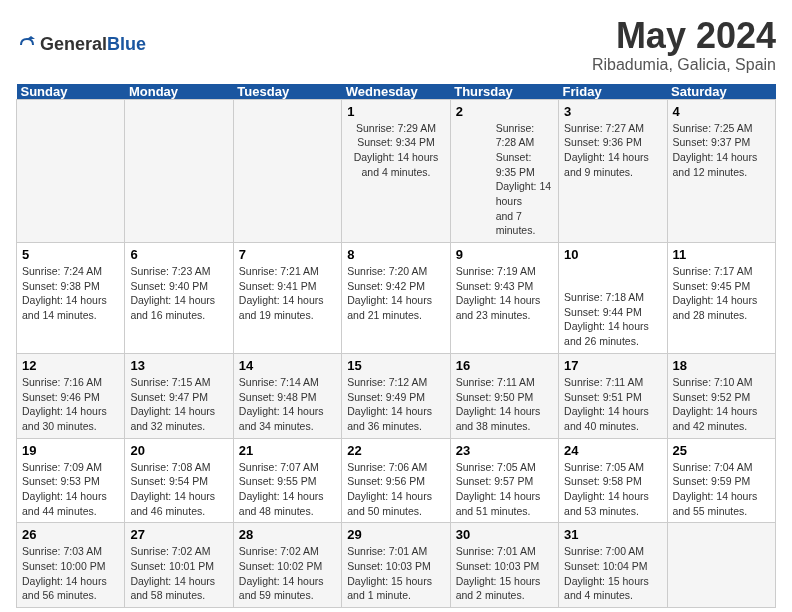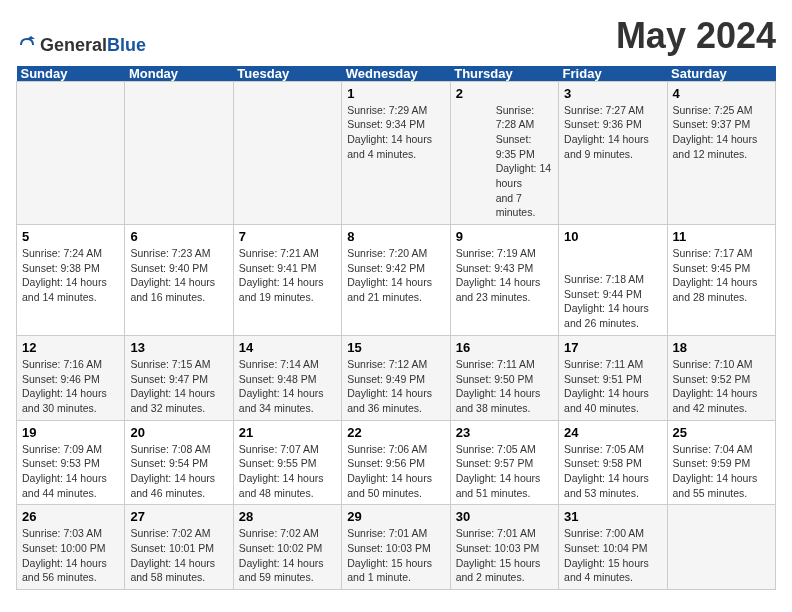--- a/index.html
+++ b/index.html
@@ -6,21 +6,21 @@
     body {
       font-family: Arial, sans-serif;
       background: #fff;
       width: 792px;
       min-height: 612px;
       padding: 16px;
     }
     .header-area {
       display: flex;
       justify-content: space-between;
-      align-items: flex-end;
+      align-items: center;
       margin-bottom: 10px;
     }
     .logo {
       display: flex;
       align-items: center;
       gap: 4px;
     }
     .logo-text-general {
       font-size: 18px;
       font-weight: bold;
@@ -97,20 +97,21 @@
     <svg class="logo-icon" viewBox="0 0 40 40" xmlns="http://www.w3.org/2000/svg">
       <path d="M10 20 Q10 8 22 8 Q34 8 34 20" fill="none" stroke="#1a56a0" stroke-width="4"></path>
       <path d="M22 8 L30 2 L38 8" fill="#1a56a0"></path>
     </svg>
     <div>
       <span class="logo-text-general">General</span><span class="logo-text-blue">Blue</span>
     </div>
   </div>
   <div class="title-area">
     <div class="main-title">May 2024</div>
+    <div class="subtitle">Ribadumia, Galicia, Spain</div>
   </div>
 </div>
 
 <table>
   <thead>
     <tr>
     <th>Sunday</th>
         <th>Monday</th>
         <th>Tuesday</th>
         <th>Wednesday</th>
@@ -119,21 +120,21 @@
         <th>Saturday</th>
       </tr>
   </thead>
   <tbody id="calendar-body">
   <tr>
         <td class="empty"></td>
         <td class="empty"></td>
         <td class="empty"></td>
         <td>
           <span class="day-number">1</span>
-          <div class="day-info" style="white-space: pre-line;">Sunrise: 7:29 AM
+          <div class="day-info" style="white-space: pre-line; text-align: center;">Sunrise: 7:29 AM
 Sunset: 9:34 PM
 Daylight: 14 hours
 and 4 minutes.</div>
         </td>
         <td>
           <span class="day-number">2</span>
           <div class="day-info" style="white-space: pre-line; margin-left: 40px;">Sunrise: 7:28 AM
 Sunset: 9:35 PM
 Daylight: 14 hours
 and 7 minutes.</div>

